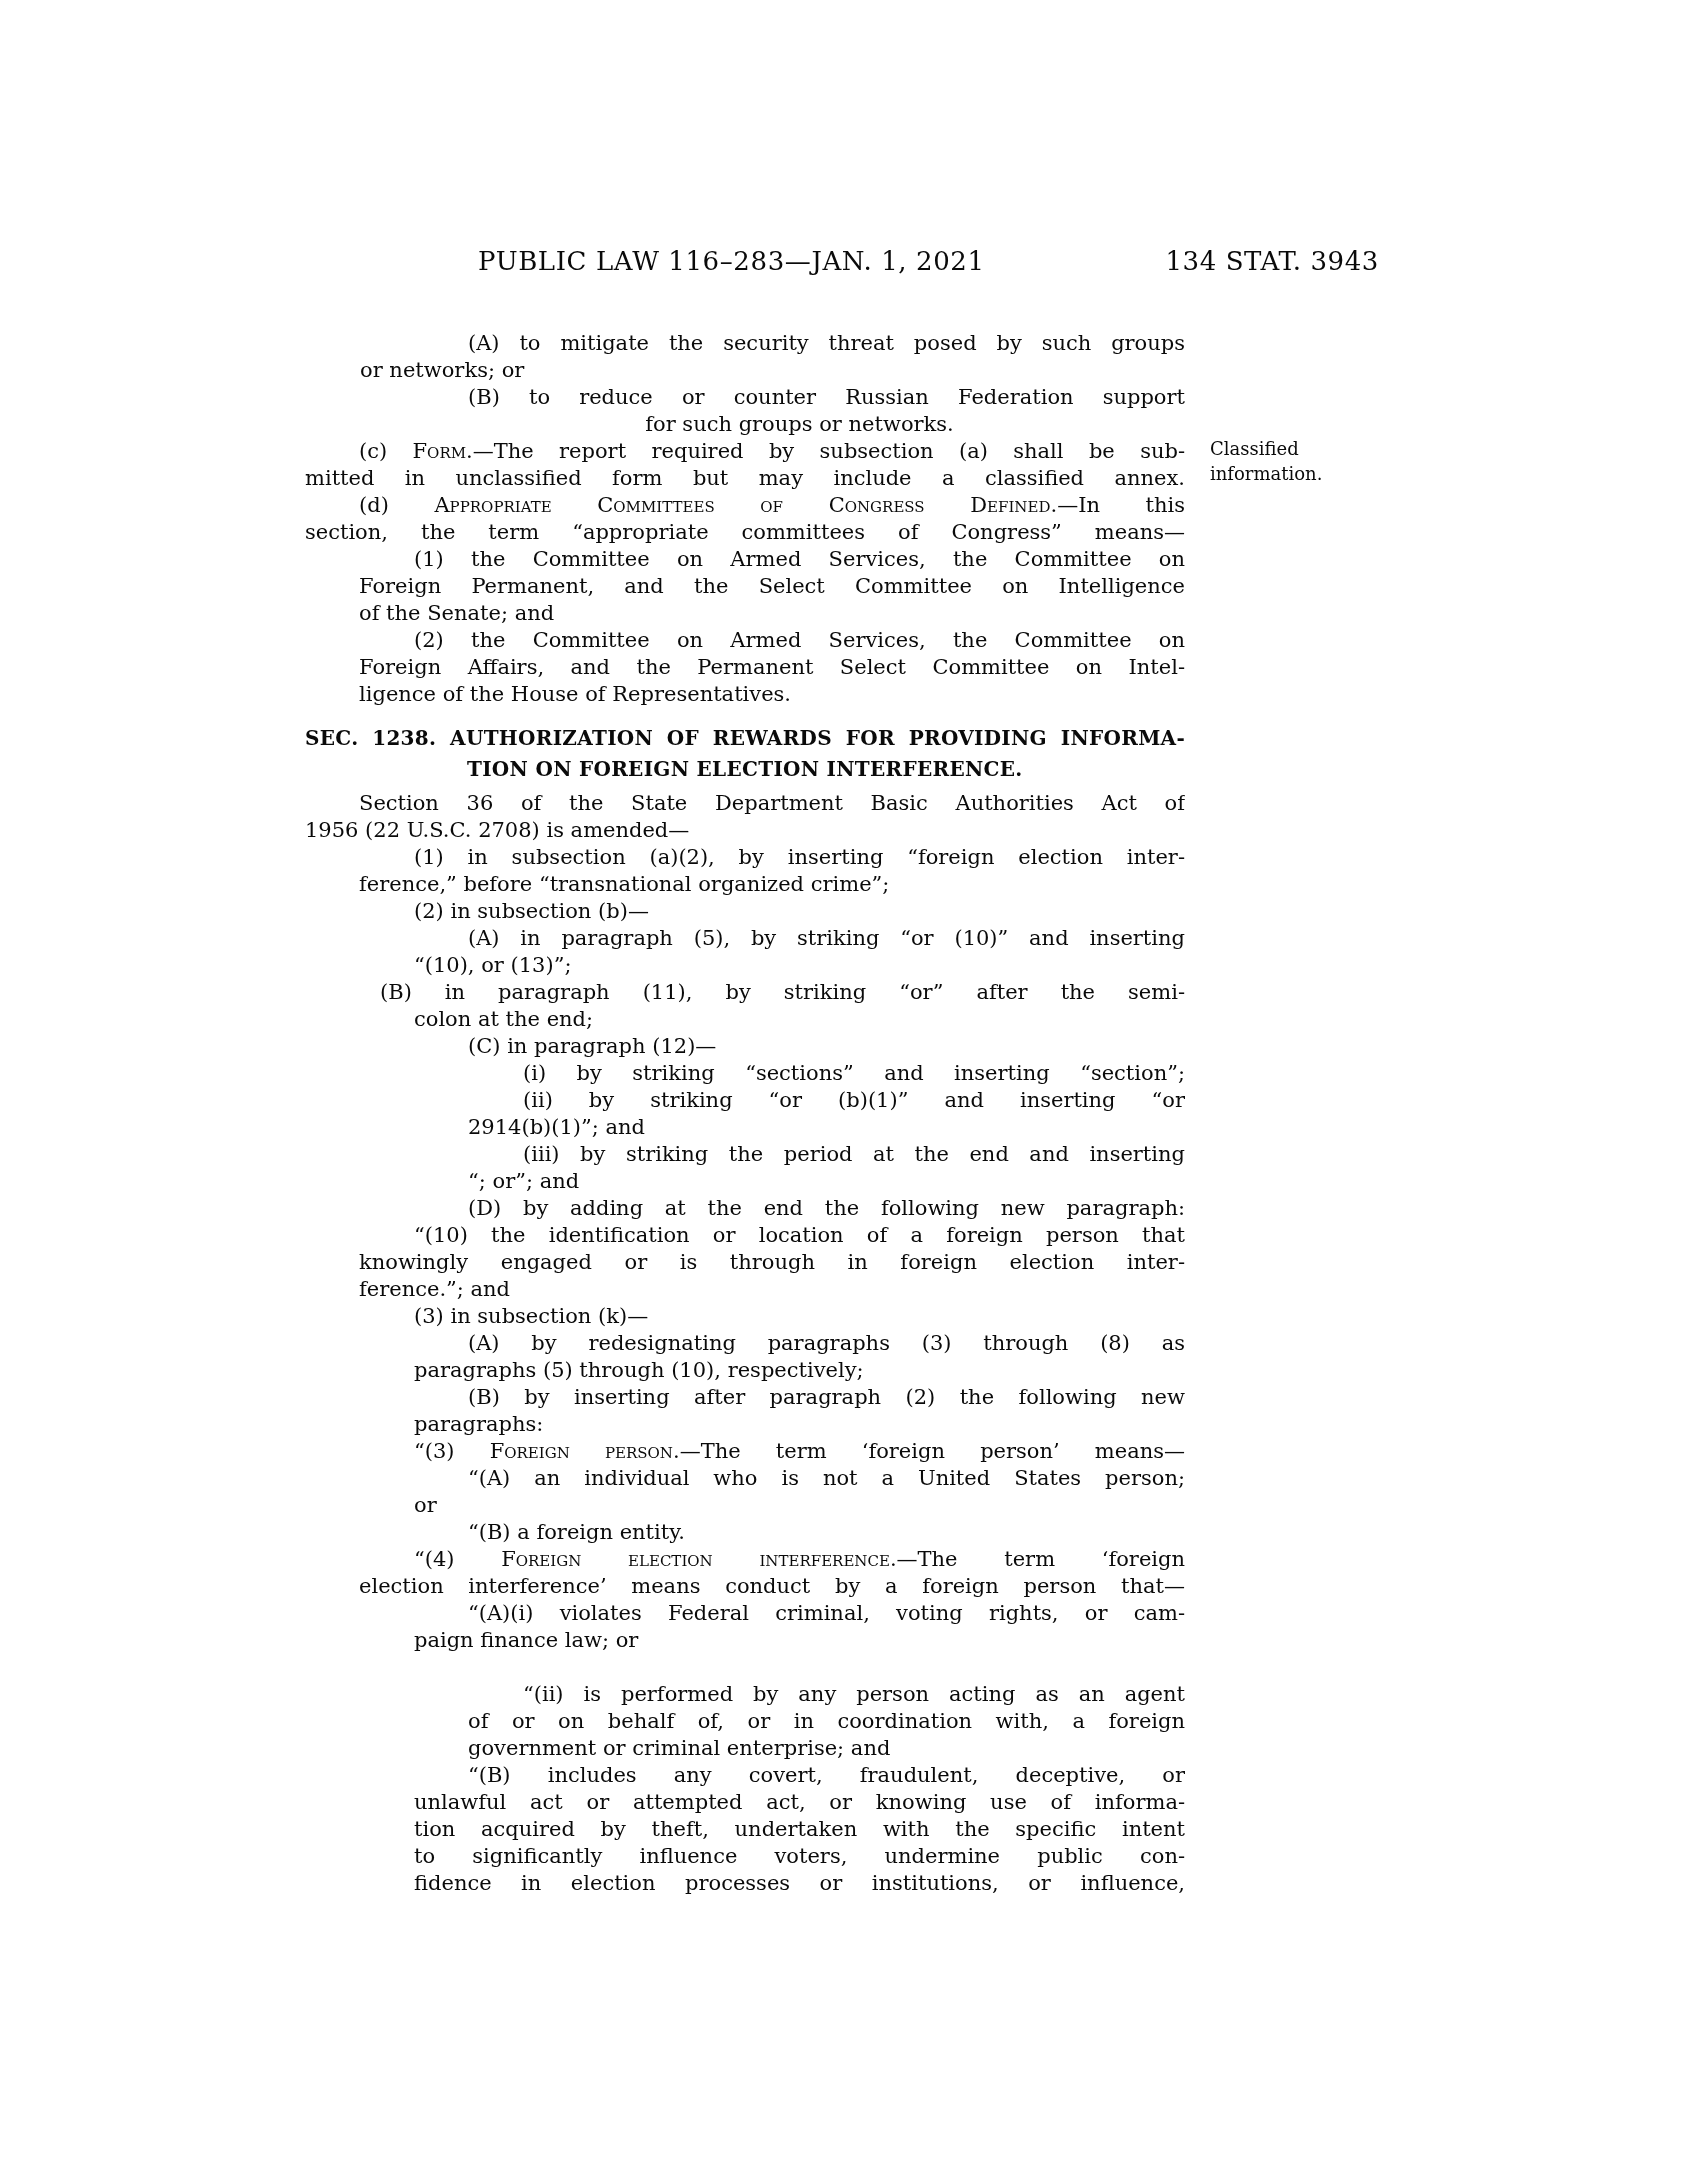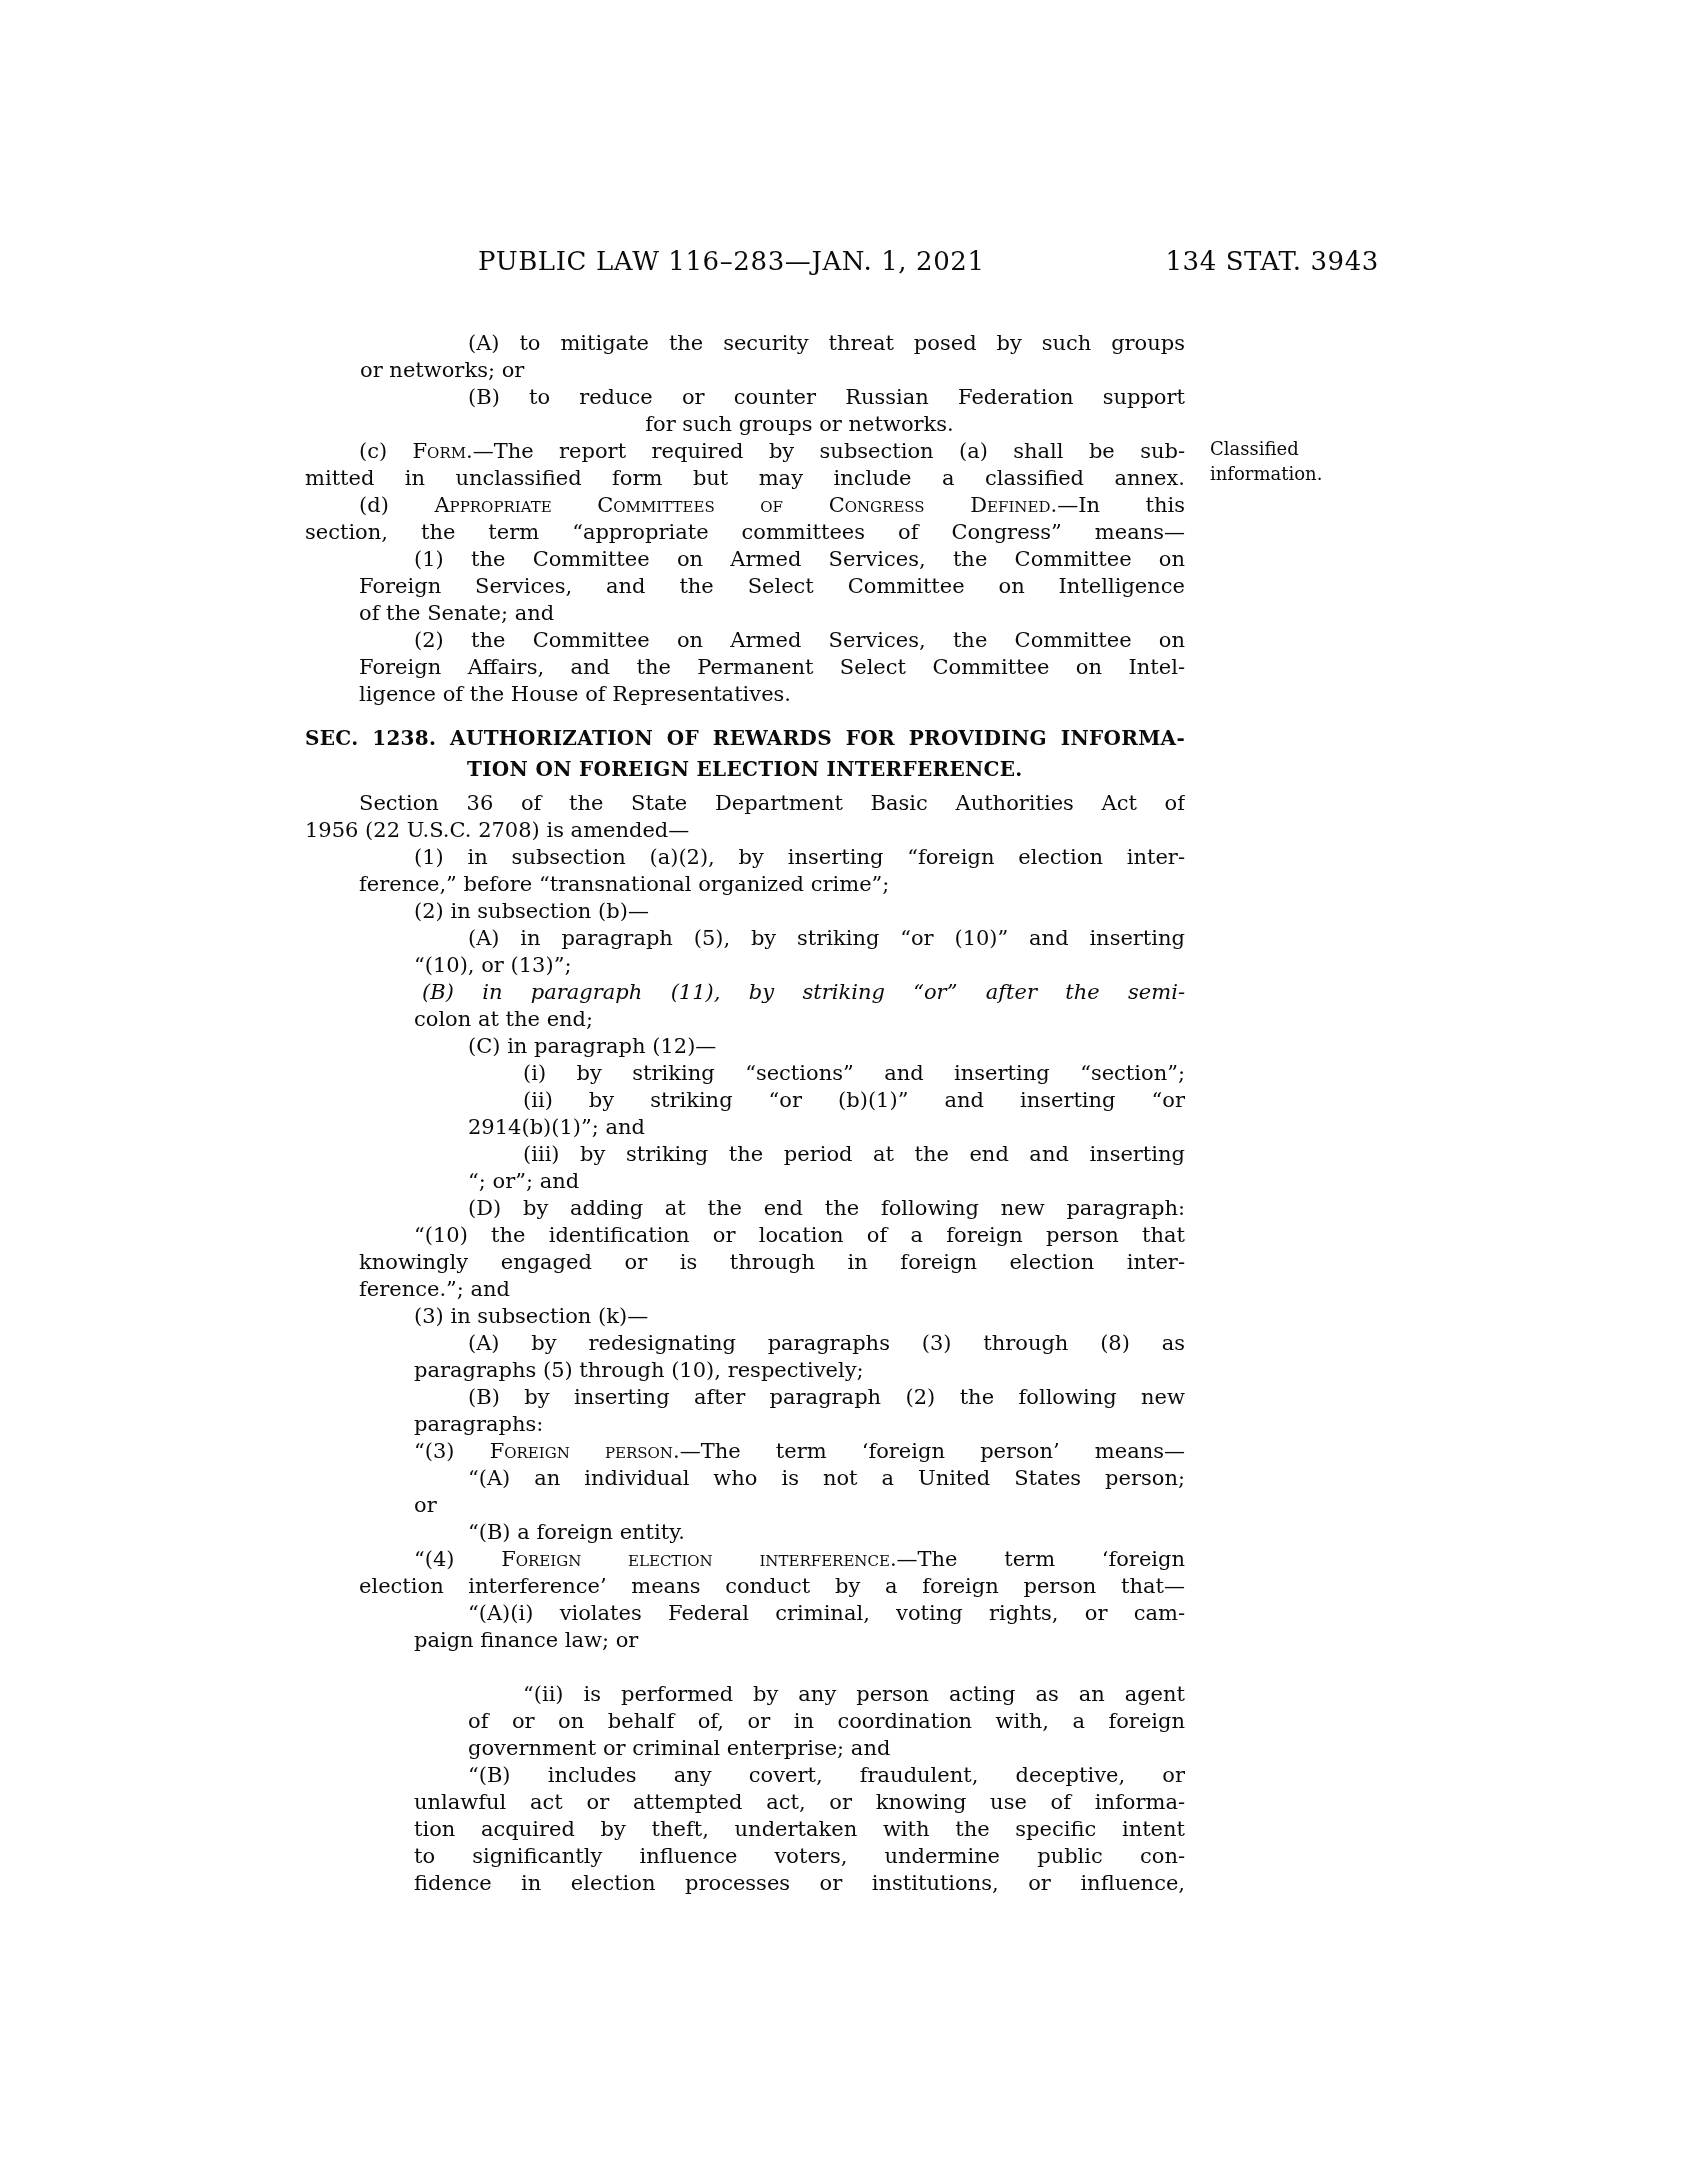--- a/index.html
+++ b/index.html
@@ -58,39 +58,39 @@
   <div id="lines-top">
       <div class="line just" style="margin-left: 163px;"><span>(A) to mitigate the security threat posed by such groups</span></div>
       <div class="line" style="margin-left: 55px;"><span>or networks; or</span></div>
       <div class="line just" style="margin-left: 163px;"><span>(B) to reduce or counter Russian Federation support</span></div>
       <div class="line" style="margin-left: 109px; text-align: center;"><span>for such groups or networks.</span></div>
       <div class="line just" style="margin-left: 54px;"><span>(c) </span><span class="sc">Form.</span><span>—The report required by subsection (a) shall be sub-</span></div>
       <div class="line just" style="margin-left: 0px;"><span>mitted in unclassified form but may include a classified annex.</span></div>
       <div class="line just" style="margin-left: 54px;"><span>(d) </span><span class="sc">Appropriate Committees of Congress Defined.</span><span>—In this</span></div>
       <div class="line just" style="margin-left: 0px;"><span>section, the term “appropriate committees of Congress” means—</span></div>
       <div class="line just" style="margin-left: 109px;"><span>(1) the Committee on Armed Services, the Committee on</span></div>
-      <div class="line just" style="margin-left: 54px;"><span>Foreign Services, and the Select Committee on Intelligence</span></div>
+      <div class="line just" style="margin-left: 54px;"><span>Foreign Permanent, and the Select Committee on Intelligence</span></div>
       <div class="line" style="margin-left: 54px;"><span>of the Senate; and</span></div>
       <div class="line just" style="margin-left: 109px;"><span>(2) the Committee on Armed Services, the Committee on</span></div>
       <div class="line just" style="margin-left: 54px;"><span>Foreign Affairs, and the Permanent Select Committee on Intel-</span></div>
       <div class="line" style="margin-left: 54px;"><span>ligence of the House of Representatives.</span></div>
     </div>
   <div class="section-heading" id="section-heading">
       <div class="line just" style="margin-left: 0px;"><span>SEC. 1238. AUTHORIZATION OF REWARDS FOR PROVIDING INFORMA-</span></div>
       <div class="line" style="margin-left: 162px;"><span>TION ON FOREIGN ELECTION INTERFERENCE.</span></div>
     </div>
   <div id="lines-bottom">
       <div class="line just" style="margin-left: 54px;"><span>Section 36 of the State Department Basic Authorities Act of</span></div>
       <div class="line" style="margin-left: 0px;"><span>1956 (22 U.S.C. 2708) is amended—</span></div>
       <div class="line just" style="margin-left: 109px;"><span>(1) in subsection (a)(2), by inserting “foreign election inter-</span></div>
       <div class="line" style="margin-left: 54px;"><span>ference,” before “transnational organized crime”;</span></div>
       <div class="line" style="margin-left: 109px;"><span>(2) in subsection (b)—</span></div>
       <div class="line just" style="margin-left: 163px;"><span>(A) in paragraph (5), by striking “or (10)” and inserting</span></div>
       <div class="line" style="margin-left: 109px;"><span>“(10), or (13)”;</span></div>
-      <div class="line just" style="margin-left: 117px; font-style: italic;"><span>(B) in paragraph (11), by striking “or” after the semi-</span></div>
+      <div class="line just" style="margin-left: 75px;"><span>(B) in paragraph (11), by striking “or” after the semi-</span></div>
       <div class="line" style="margin-left: 109px;"><span>colon at the end;</span></div>
       <div class="line" style="margin-left: 163px;"><span>(C) in paragraph (12)—</span></div>
       <div class="line just" style="margin-left: 218px;"><span>(i) by striking “sections” and inserting “section”;</span></div>
       <div class="line just" style="margin-left: 218px;"><span>(ii) by striking “or (b)(1)” and inserting “or</span></div>
       <div class="line" style="margin-left: 163px;"><span>2914(b)(1)”; and</span></div>
       <div class="line just" style="margin-left: 218px;"><span>(iii) by striking the period at the end and inserting</span></div>
       <div class="line" style="margin-left: 163px;"><span>“; or”; and</span></div>
       <div class="line just" style="margin-left: 163px;"><span>(D) by adding at the end the following new paragraph:</span></div>
       <div class="line just" style="margin-left: 109px;"><span>“(10) the identification or location of a foreign person that</span></div>
       <div class="line just" style="margin-left: 54px;"><span>knowingly engaged or is through in foreign election inter-</span></div>

